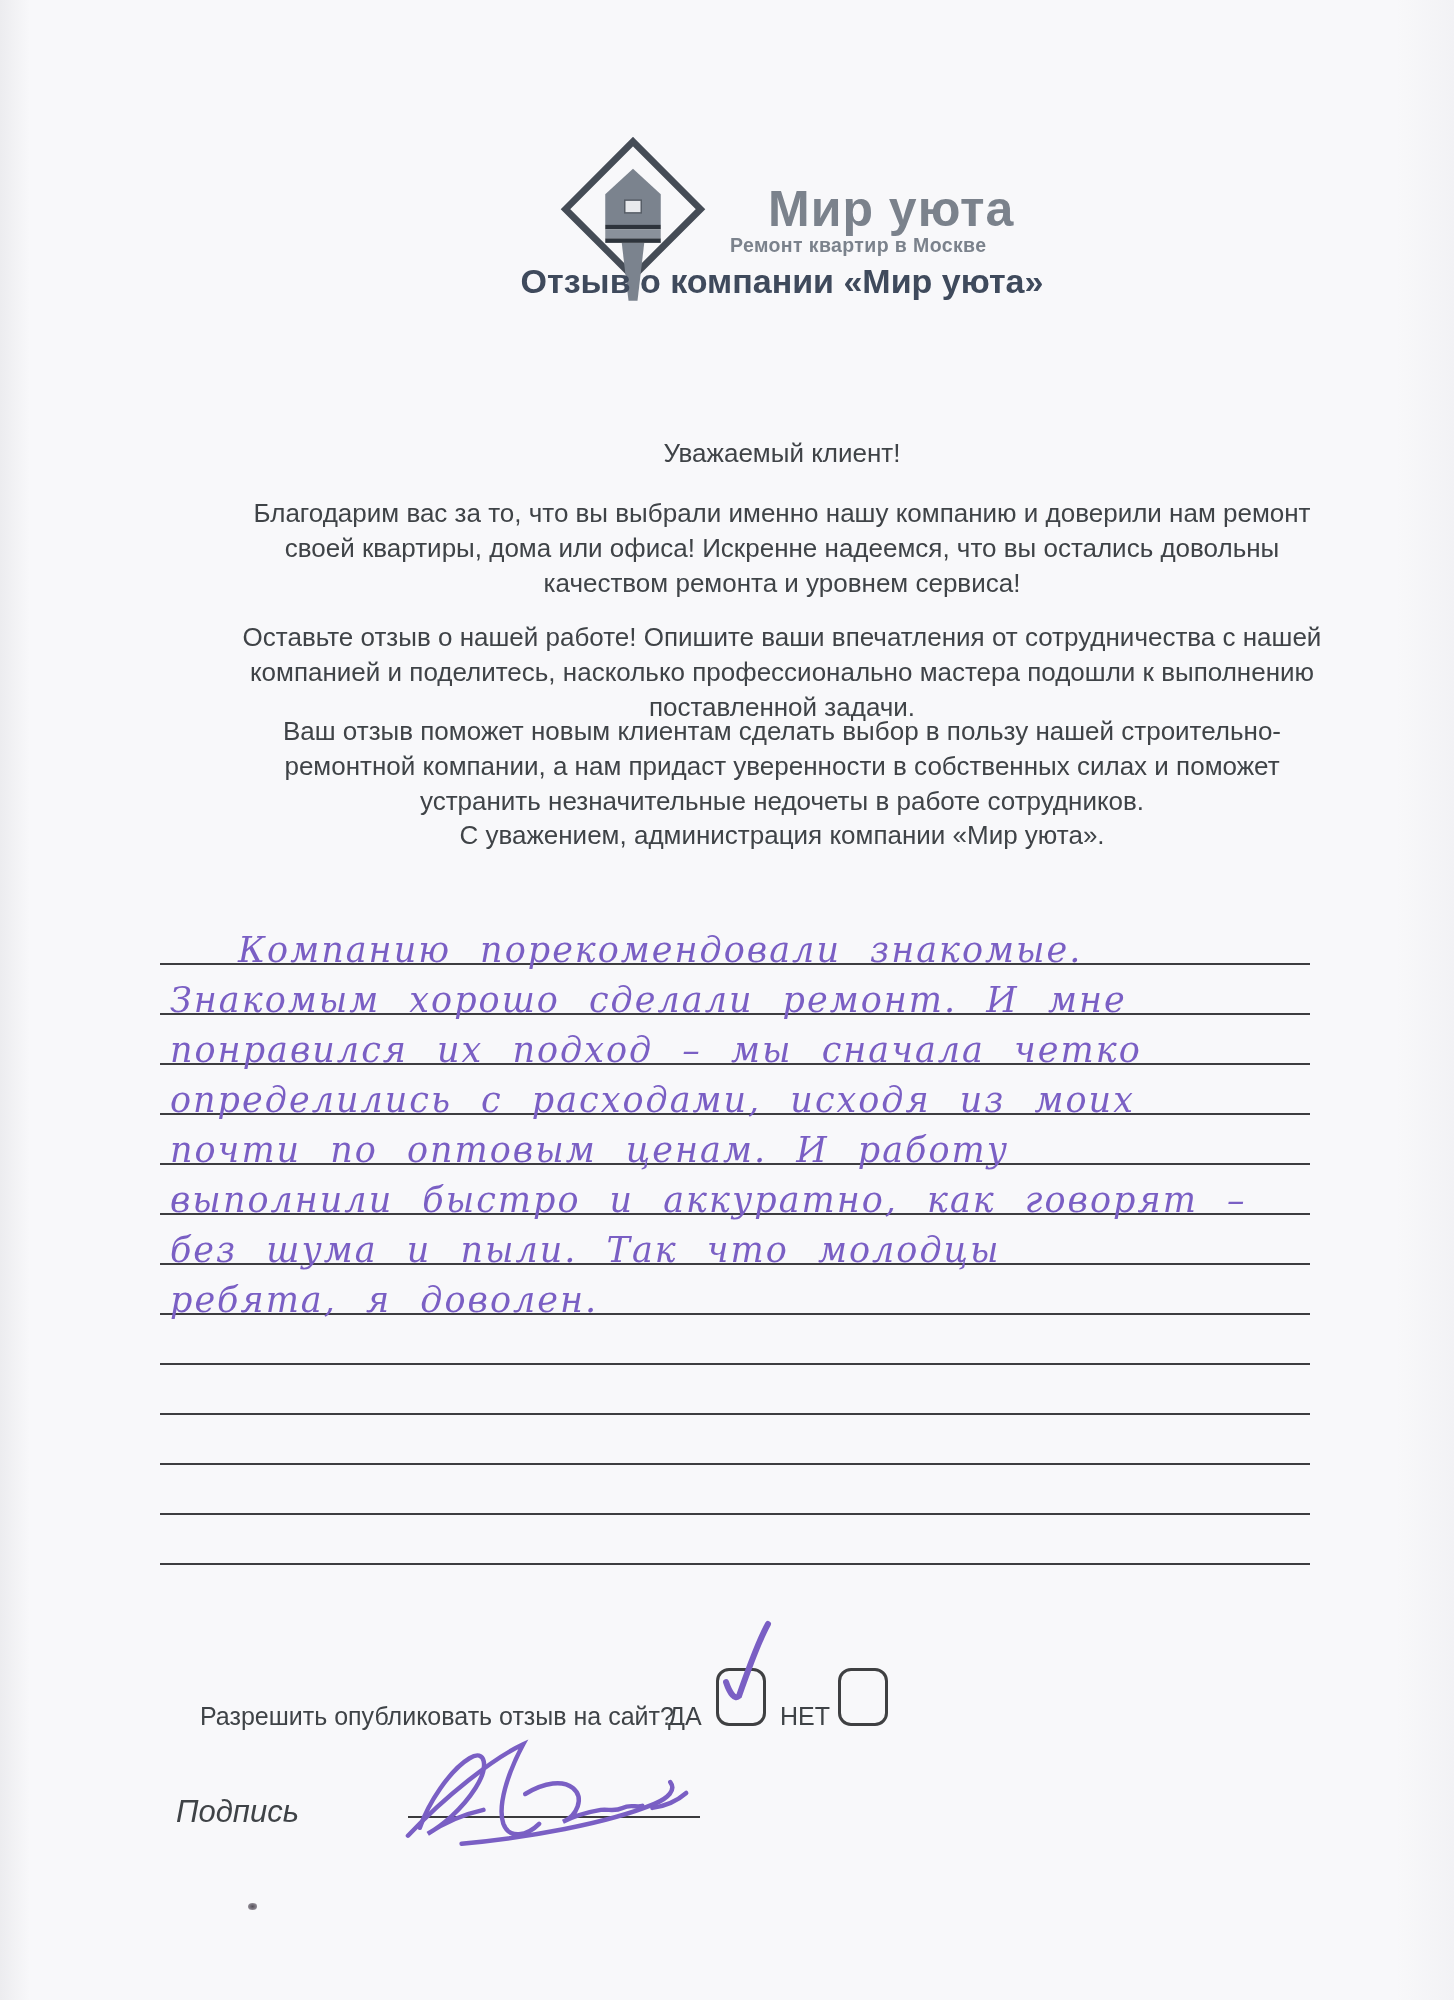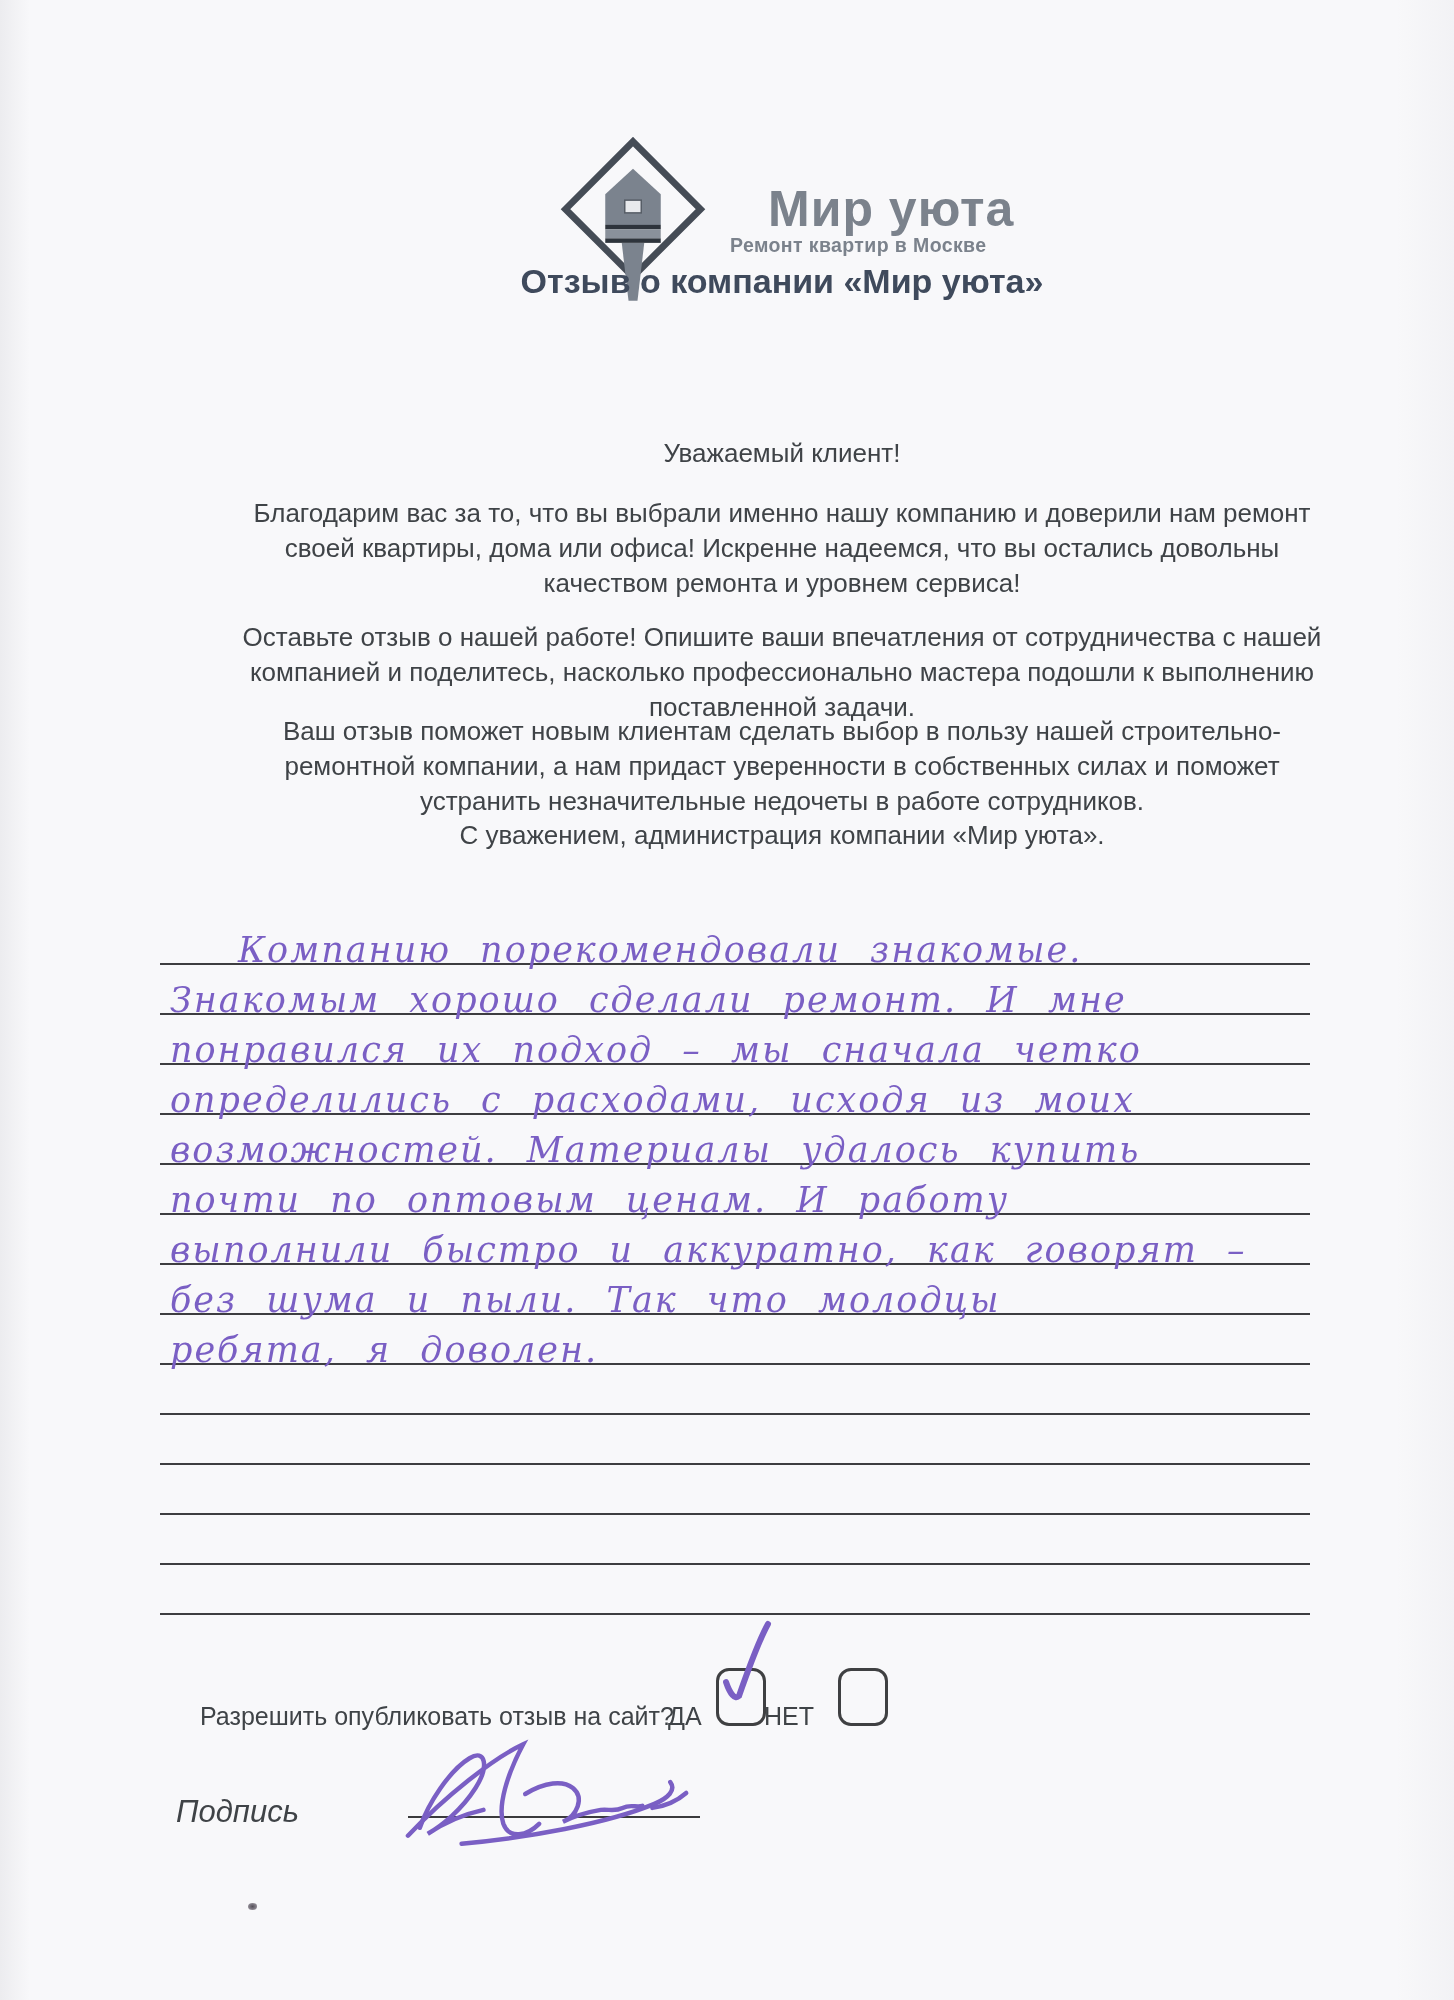--- a/index.html
+++ b/index.html
@@ -25,21 +25,21 @@
   
   .review{position:absolute; left:160px; top:915px; width:1150px;}
   .rule-line{height:48px; border-bottom:2px solid #3d3d40; position:relative;}
   .hw{position:absolute; left:10px; bottom:-7px; white-space:nowrap;
       font-family:"DejaVu Serif", serif; font-style:italic;
       font-size:35px; color:#7a5fc4; letter-spacing:2px; word-spacing:16px;}
   .rule-line:nth-child(1) .hw{left:78px;}
   
   .question{position:absolute; left:200px; top:1702px; font-size:25px;}
   .opt-label{position:absolute; top:1702px; font-size:25px;}
-  .yes-label{left:668px;} .no-label{left:764px;text-align:right;}
+  .yes-label{left:668px;} .no-label{left:780px;text-align:right;}
   .cb{position:absolute; top:1668px; width:44px; height:52px;
       border:3.5px solid #3f4042; border-radius:13px; background:transparent;}
   .cb-yes{left:716px;} .cb-no{left:838px;}
   .tick{position:absolute; left:712px; top:1618px;}
   
   .sig-label{position:absolute; left:176px; top:1794px; font-size:31px;font-style:italic;}
   .sig-line{position:absolute; left:408px; top:1816px; width:292px; border-bottom:2.5px solid #3b3b3d;}
   .signature{position:absolute; left:398px; top:1732px;}
   .speck{position:absolute; left:248px; top:1903px; width:9px; height:7px;
          background:radial-gradient(#55505a,#a9a5ad); border-radius:50%;}
@@ -81,23 +81,20 @@
     <div class="rule-line">
         <span class="hw">Знакомым хорошо сделали ремонт. И мне</span>
       </div>
     <div class="rule-line">
         <span class="hw">понравился их подход – мы сначала четко</span>
       </div>
     <div class="rule-line">
         <span class="hw">определились с расходами, исходя из моих</span>
       </div>
     <div class="rule-line">
-        <span class="hw">возможностей. Материалы удалось купить</span>
-      </div>
-    <div class="rule-line">
         <span class="hw">почти по оптовым ценам. И работу</span>
       </div>
     <div class="rule-line">
         <span class="hw">выполнили быстро и аккуратно, как говорят –</span>
       </div>
     <div class="rule-line">
         <span class="hw">без шума и пыли. Так что молодцы</span>
       </div>
     <div class="rule-line">
         <span class="hw">ребята, я доволен.</span>

